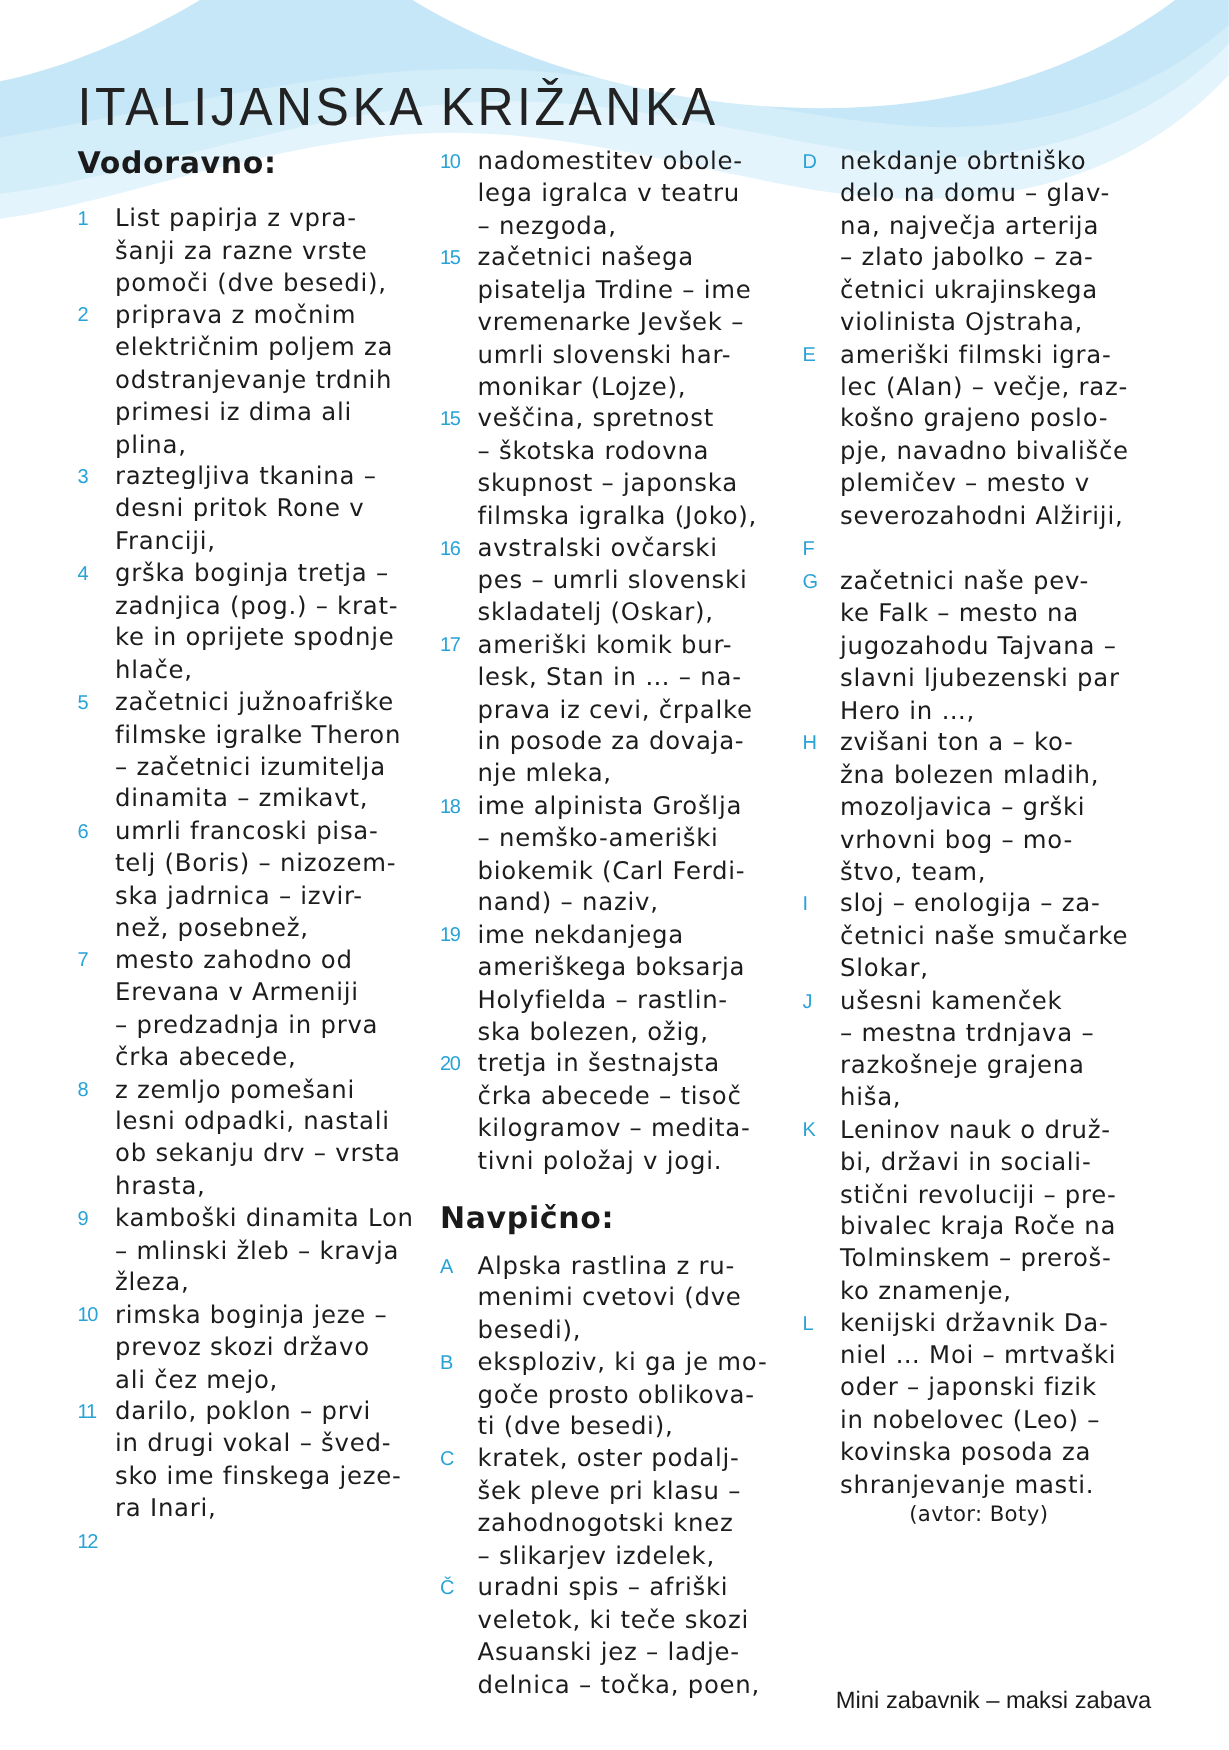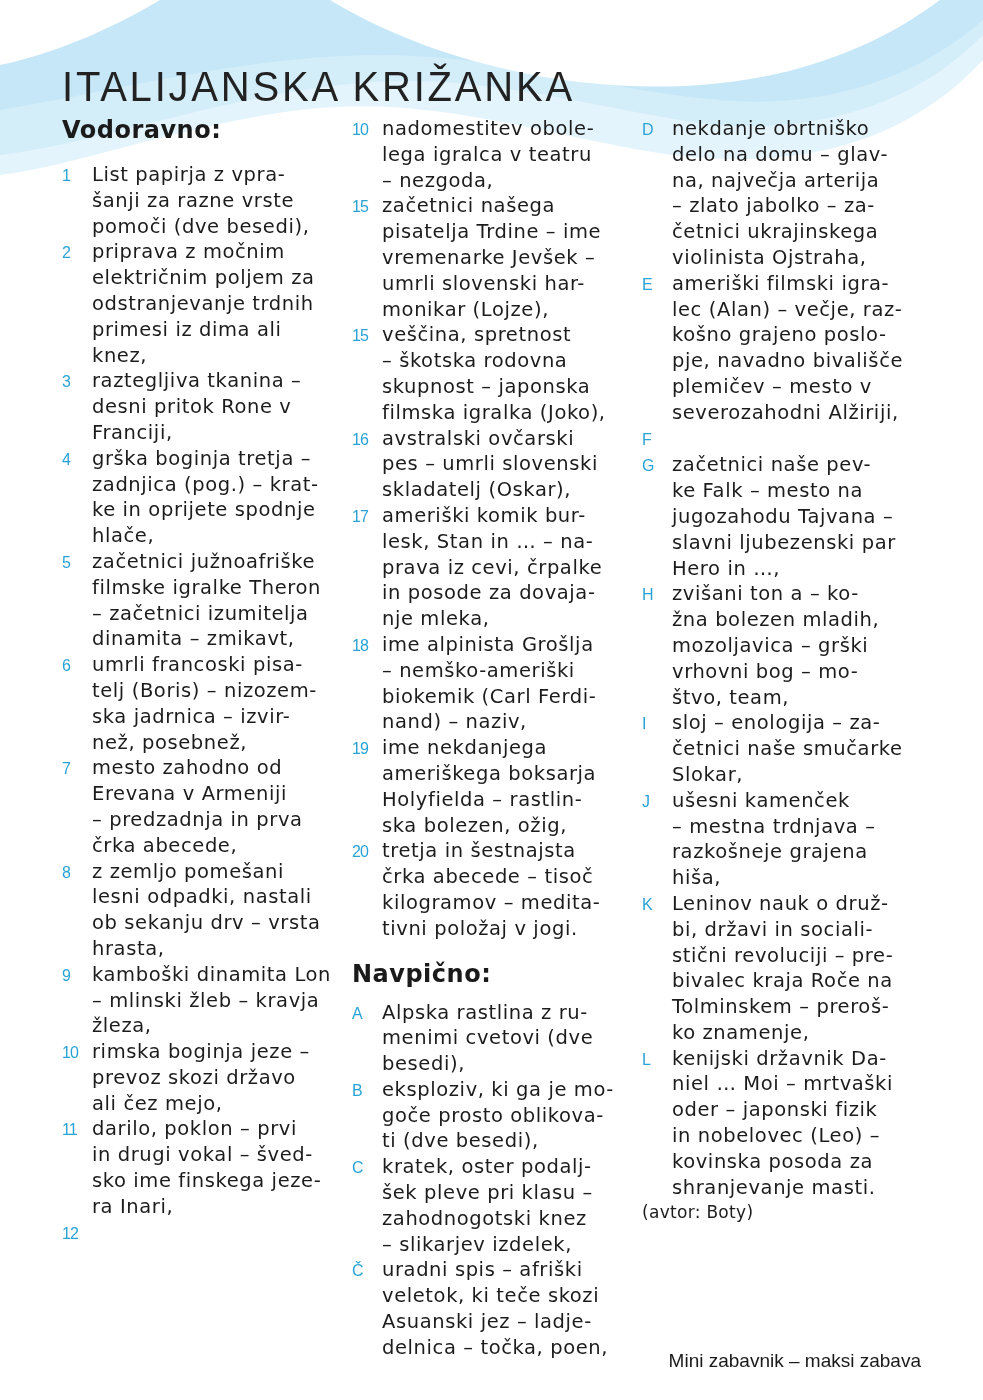--- a/index.html
+++ b/index.html
@@ -32,21 +32,21 @@
   }
   .clue-key.wide { letter-spacing: -1px; }
   .clue-text {
     flex: 1; font-size: 19.5px; line-height: 25.8px; white-space: pre-line;
     letter-spacing: 0.6px; color: #1c1c1c;
   }
   .col1 .section-heading { margin-bottom: 18px; margin-top: 0; }
   .col2 .gap { height: 18px; }
   .col2 .section-heading { margin-bottom: 12px; }
   .author {
-    text-align: left; font-size: 17px; line-height: 25px; padding-right: 8px;
+    text-align: center; font-size: 17px; line-height: 25px; padding-right: 8px;
     letter-spacing: 0.3px; color: #1c1c1c;
   }
   .footer-page {
     position: absolute; left: 62px; top: 1400px; font-family: "Liberation Sans", sans-serif;
     font-size: 19px; color: #1a1a1a;
   }
   .footer-title {
     position: absolute; right: 62px; top: 1350px; font-family: "Liberation Sans", sans-serif;
     font-size: 19px; color: #1a1a1a;
   }
@@ -72,21 +72,21 @@
         <span class="clue-text">List papirja z vpra-
 šanji za razne vrste
 pomoči (dve besedi),</span>
       </div>
     <div class="clue">
         <span class="clue-key">2</span>
         <span class="clue-text">priprava z močnim
 električnim poljem za
 odstranjevanje trdnih
 primesi iz dima ali
-knez,</span>
+plina,</span>
       </div>
     <div class="clue">
         <span class="clue-key">3</span>
         <span class="clue-text">raztegljiva tkanina –
 desni pritok Rone v
 Franciji,</span>
       </div>
     <div class="clue">
         <span class="clue-key">4</span>
         <span class="clue-text">grška boginja tretja –

